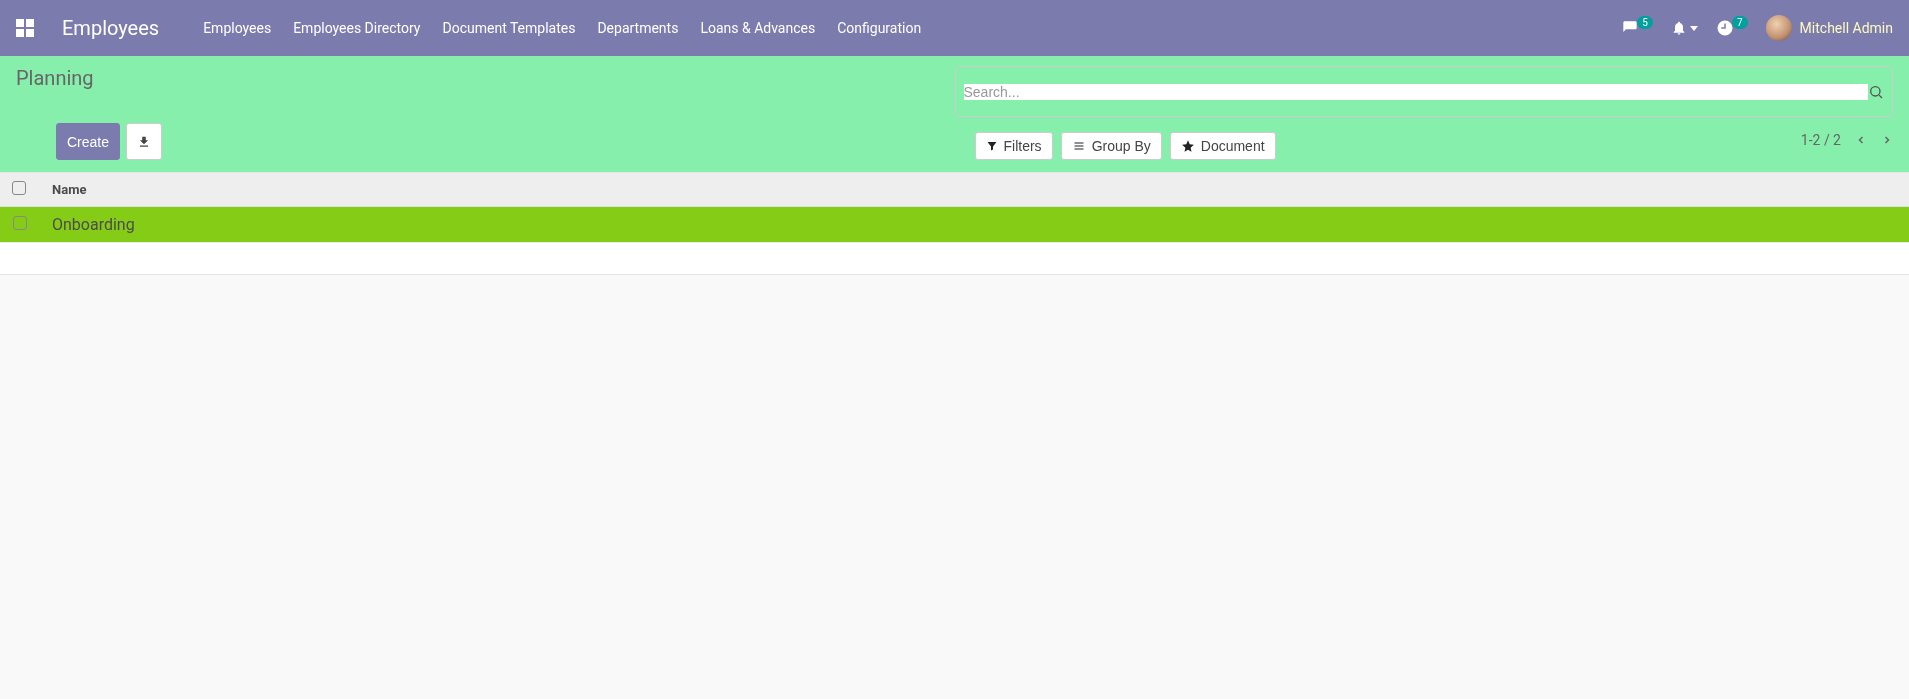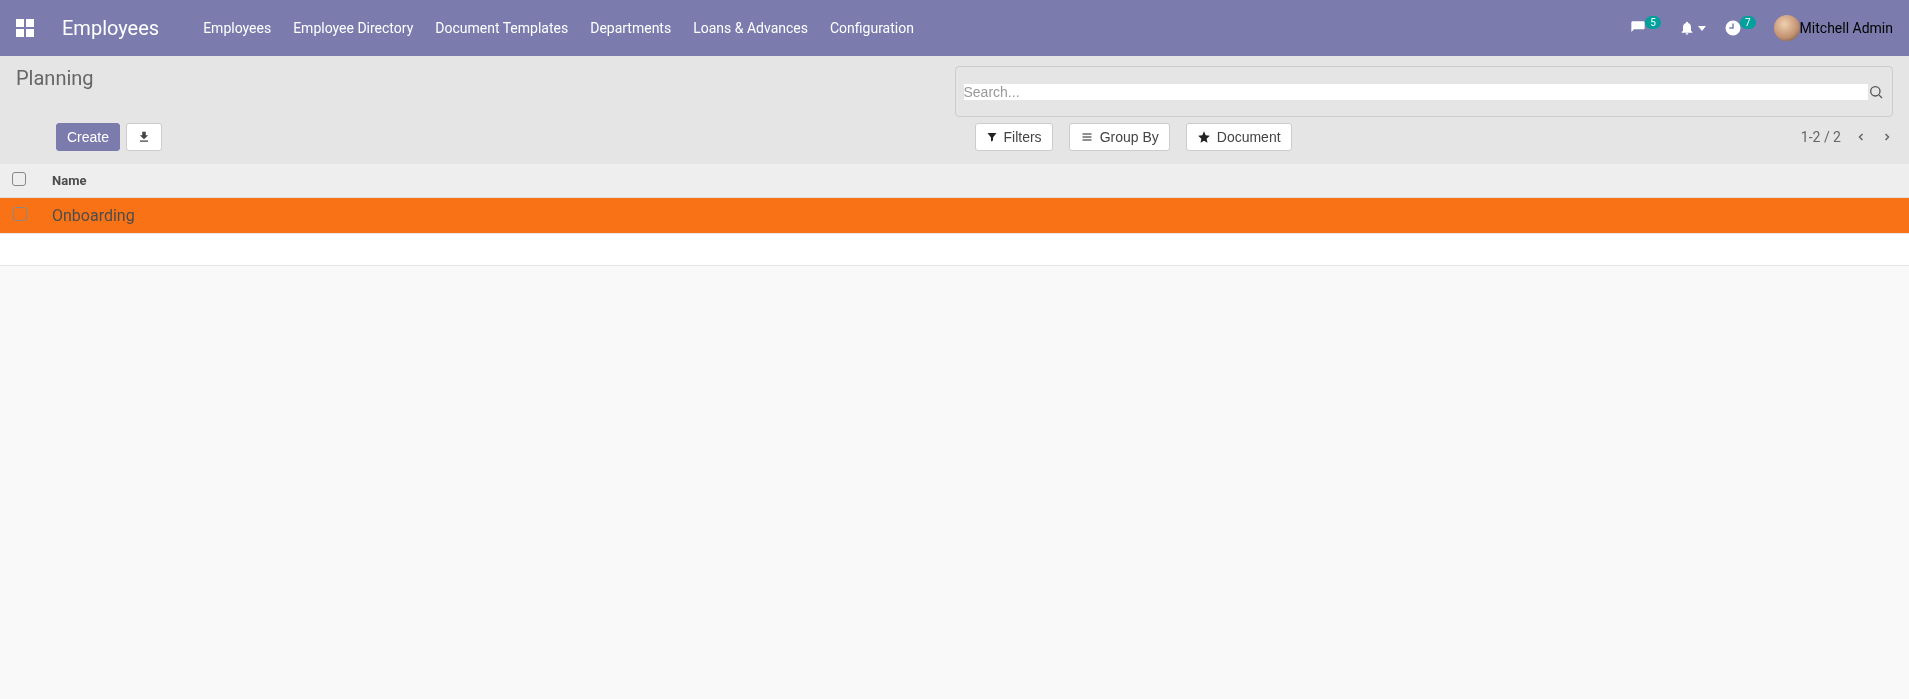--- a/index.html
+++ b/index.html
@@ -66,24 +66,24 @@
   border-right: 4px solid transparent;
   border-top: 5px solid #fff;
   margin-left: 3px;
 }
 .avatar {
   width: 26px; height: 26px;
   border-radius: 50%;
   background: radial-gradient(circle at 40% 35%, #f0d0b0 0%, #c09070 60%, #5a4030 100%);
   display: inline-block;
 }
-.user-block { display: flex; align-items: center; gap: 0; color: #000000; cursor: pointer; }
+.user-block { display: flex; align-items: center; gap: 8px; color: #fef9c3; cursor: pointer; }
 .user-name { font-size: 14px; }
 .control-panel {
-  background: #e5e5e5;
+  background: #86efac;
   padding: 10px 16px 12px 16px;
   border-bottom: 1px solid #e5e5e5;
 }
 .cp-row1 { display: flex; align-items: flex-start; }
 .breadcrumb {
   font-size: 20px;
   color: #666;
   margin-bottom: 6px;
 }
 .cp-left { flex: 1; }
@@ -131,21 +131,21 @@
   display: flex;
   align-items: center;
   gap: 14px;
   margin-left: auto;
   color: #666;
 }
 .pager-arrow { cursor: pointer; color: #666; }
 .table {
   width: 100%;
   border-collapse: collapse;
-  background: #f97316;
+  background: #84cc16;
 }
 .table thead th {
   text-align: left;
   font-weight: 700;
   color: #4c4c4c;
   background: #eeeeee;
   border-bottom: 1px solid #dfdfdf;
   padding: 8px 12px;
   font-size: 13px;
 }
@@ -168,40 +168,41 @@
   height: 32px;
   border-bottom: 1px solid #e5e5e5;
 }
 .main-area { background: #fff; }
 svg { display: block; }
 .cp-row2 { justify-content: space-between; }
 .row2-wrap { display:flex; width:100%;padding-left:40px; }
 .row2-right {
   flex:1;
   display:flex;
-  align-items:center;
-  gap:16px;
+  align-items:flex-start;
+  gap:8px;
+  margin-top:9px;
 }
 .row2-left { flex:1; display:flex; gap:6px; }
 </style>
 </head>
 <body>
 
 <div class="navbar">
   <div class="navbar-left">
     <div class="apps-icon">
       <span></span>
         <span></span>
         <span></span>
         <span></span>
     </div>
     <div class="brand">Employees</div>
     <div class="nav-menu">
       <a>Employees</a>
-      <a>Employee Directory</a>
+      <a>Employees Directory</a>
       <a>Document Templates</a>
       <a>Departments</a>
       <a>Loans &amp; Advances</a>
       <a>Configuration</a>
     </div>
   </div>
   <div class="navbar-right">
     <div class="nav-icon">
       <svg width="18" height="16" viewBox="0 0 24 24" fill="#fff">
           <path d="M20 2H4C2.9 2 2 2.9 2 4v14l4-4h14c1.1 0 2-.9 2-2V4c0-1.1-.9-2-2-2z"></path>

